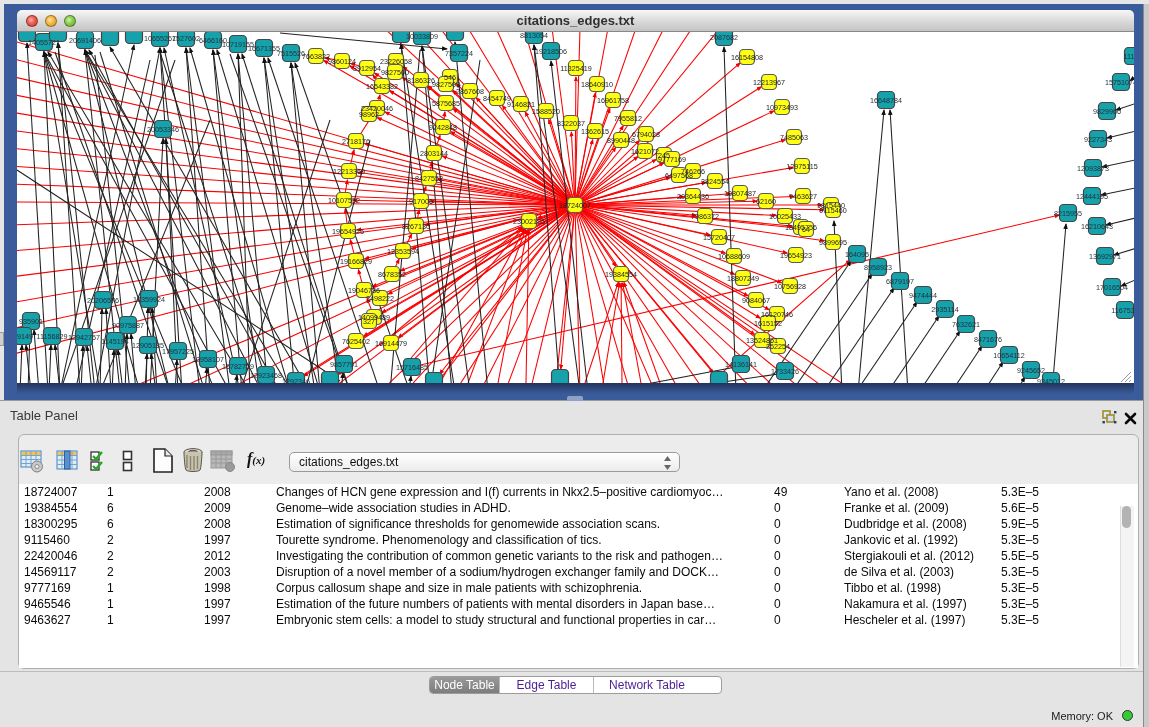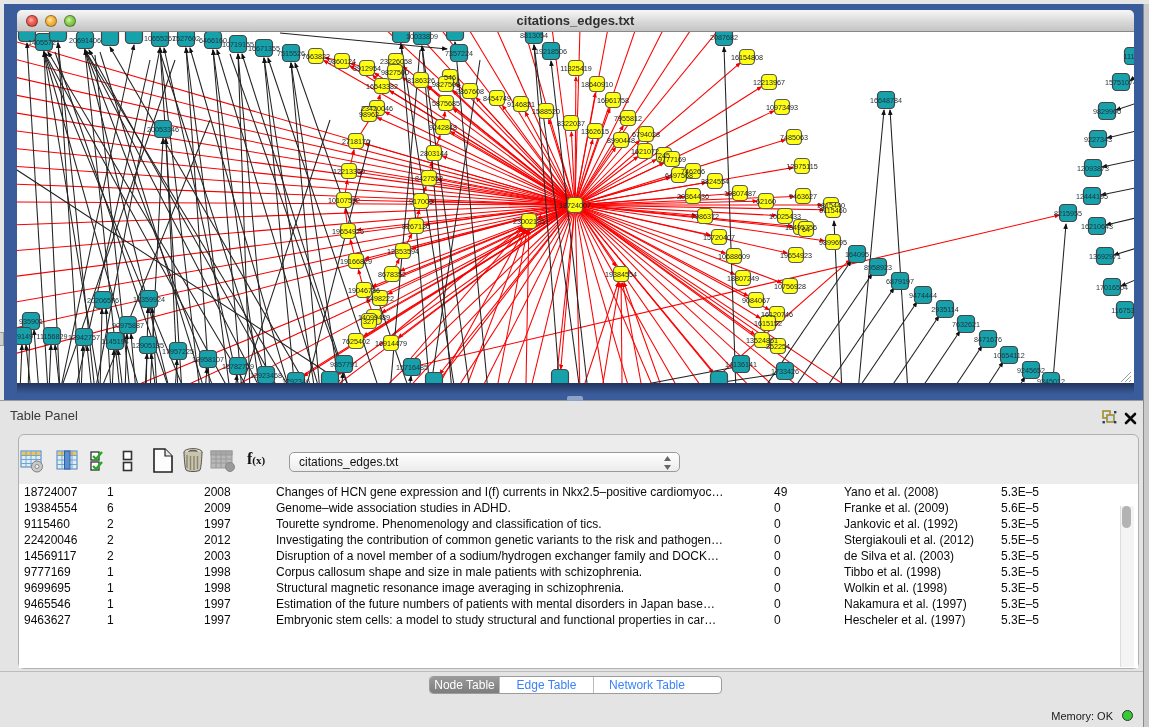--- a/index.html
+++ b/index.html
@@ -28,21 +28,21 @@
 #tbl{left:19px;top:484px;width:1119px;height:184px;background:#fff}
 table{border-collapse:collapse;table-layout:fixed;width:1117px;font-size:12px;color:#0a0a0a}
 th{background:#c5dff0;border:1px solid #9fb6c4;font-weight:normal;font-size:12px;height:21px;padding:0}
 td{height:16px;padding:0 0 0 5px;white-space:nowrap;overflow:hidden}
 .c1{width:83px}.c2{width:97px}.c3{width:72px}.c4{width:498px}.c5{width:70px}.c6{width:157px}.c7{width:93px}.c8{width:41px}
 th.c8{background:#fff;border:none}
 #vscroll{left:1120px;top:506px;width:14px;height:161px;background:#f4f4f4;border-left:1px solid #ddd}
 #vthumb{left:1122px;top:506px;width:9px;height:22px;background:#b3b3b3;border-radius:5px}
 #tabline{left:0;top:671px;width:1143px;height:1px;background:#bcbcbc}
 #tabs{left:429px;top:676px;width:293px;height:18px;border:1px solid #9c9c9c;border-radius:4px;background:#fff;font-size:12px;display:flex}
-#tabs .seg{flex:0 0 auto;text-align:center;line-height:17px;color:#3b82f6}
+#tabs .seg{flex:0 0 auto;text-align:center;line-height:17px;color:#4c1d95}
 #seg1{width:69px;background:linear-gradient(#9a9a9a,#7d7d7d);color:#fff !important;border-radius:3px 0 0 3px}
 #seg2{width:95px;border-right:1px solid #bbb;border-left:1px solid #bbb}
 #seg3{width:106px}
 #mem{right:36px;top:710px;font-size:11px;color:#1a1a1a}
 #memdot{left:1122px;top:710px;width:11px;height:11px;border-radius:7px;background:#35cb35;border:1px solid #333}
 #rightstrip{left:1143px;top:0;width:6px;height:727px;background:#c9c9c9;border-left:1px solid #8a8a8a}
 #topstrip{left:0;top:0;width:1149px;height:4px;background:#e6e6e6}
 </style></head><body>
 <div class="abs" id="bluepanel"></div>
 <div class="abs" id="shadowband"></div>
@@ -647,20 +647,30 @@
           <td class="c1">19384554</td>
           <td class="c2">6</td>
           <td class="c3">2009</td>
           <td class="c4">Genome–wide association studies in ADHD.</td>
           <td class="c5">0</td>
           <td class="c6">Franke et al. (2009)</td>
           <td class="c7">5.6E–5</td>
           <td></td>
         </tr>
 <tr>
+          <td class="c1">18300295</td>
+          <td class="c2">6</td>
+          <td class="c3">2008</td>
+          <td class="c4">Estimation of significance thresholds for genomewide association scans.</td>
+          <td class="c5">0</td>
+          <td class="c6">Dudbridge et al. (2008)</td>
+          <td class="c7">5.9E–5</td>
+          <td></td>
+        </tr>
+<tr>
           <td class="c1">9115460</td>
           <td class="c2">2</td>
           <td class="c3">1997</td>
           <td class="c4">Tourette syndrome. Phenomenology and classification of tics.</td>
           <td class="c5">0</td>
           <td class="c6">Jankovic et al. (1992)</td>
           <td class="c7">5.3E–5</td>
           <td></td>
         </tr>
 <tr>
@@ -683,30 +693,20 @@
           <td class="c7">5.3E–5</td>
           <td></td>
         </tr>
 <tr>
           <td class="c1">9777169</td>
           <td class="c2">1</td>
           <td class="c3">1998</td>
           <td class="c4">Corpus callosum shape and size in male patients with schizophrenia.</td>
           <td class="c5">0</td>
           <td class="c6">Tibbo et al. (1998)</td>
-          <td class="c7">5.3E–5</td>
-          <td></td>
-        </tr>
-<tr>
-          <td class="c1">9699695</td>
-          <td class="c2">1</td>
-          <td class="c3">1998</td>
-          <td class="c4">Structural magnetic resonance image averaging in schizophrenia.</td>
-          <td class="c5">0</td>
-          <td class="c6">Wolkin et al. (1998)</td>
           <td class="c7">5.3E–5</td>
           <td></td>
         </tr>
 <tr>
           <td class="c1">9465546</td>
           <td class="c2">1</td>
           <td class="c3">1997</td>
           <td class="c4">Estimation of the future numbers of patients with mental disorders in Japan base…</td>
           <td class="c5">0</td>
           <td class="c6">Nakamura et al. (1997)</td>
@@ -772,17 +772,17 @@
       <ellipse cx="12" cy="5" rx="4.5" ry="1.7" fill="#999480" stroke="#555"></ellipse>
       <path d="M3,5 C3,9 4,22 5,23 C7,25 17,25 19,23 C20,22 21,9 21,5" fill="#c9c4ae" stroke="#555"></path>
       <path d="M6,8 v13 M9.5,9 v14 M13,9 v14 M16.5,9 v13" stroke="#8a8572" stroke-width="1.4" fill="none"></path>
     </svg></div>
 <div class="abs" style="left:210px;top:449px"><svg width="26" height="24">
       <rect x="1" y="2" width="21" height="17" fill="#b9b9b9" stroke="#999"></rect>
       <rect x="1" y="2" width="21" height="4" fill="#a8a8a8" stroke="#999"></rect>
       <path d="M1,10 h21 M1,14 h21 M6,2 v17 M11,2 v17 M16,2 v17" stroke="#999" stroke-width="1" fill="none"></path>
       <circle cx="20" cy="18" r="4.5" fill="#9a9a9a" stroke="#888"></circle>
     </svg></div>
-<div class="abs" style="left:247px;top:450px;font-size:16px;font-weight:bold;color:#111;font-family:'Liberation Serif',serif">f<span style="font-size:11px">(x)</span></div>
+<div class="abs" style="left:247px;top:450px;font-size:16px;font-weight:bold;font-style:italic;color:#111;font-family:'Liberation Serif',serif">f<span style="font-size:11px">(x)</span></div>
 <div class="abs" style="left:289px;top:452px;width:391px;height:20px;border:1px solid #9a9a9a;border-radius:5px;background:linear-gradient(#fff,#ececec);font-size:12px;color:#111;line-height:19px;padding-left:9px">citations_edges.txt<svg width="9" height="14" style="position:absolute;right:7px;top:3px">
       <path d="M4.5,0 L8,5 L1,5 z" fill="#666"></path>
       <path d="M4.5,14 L1,9 L8,9 z" fill="#666"></path>
     </svg></div>
 
 </body></html>

